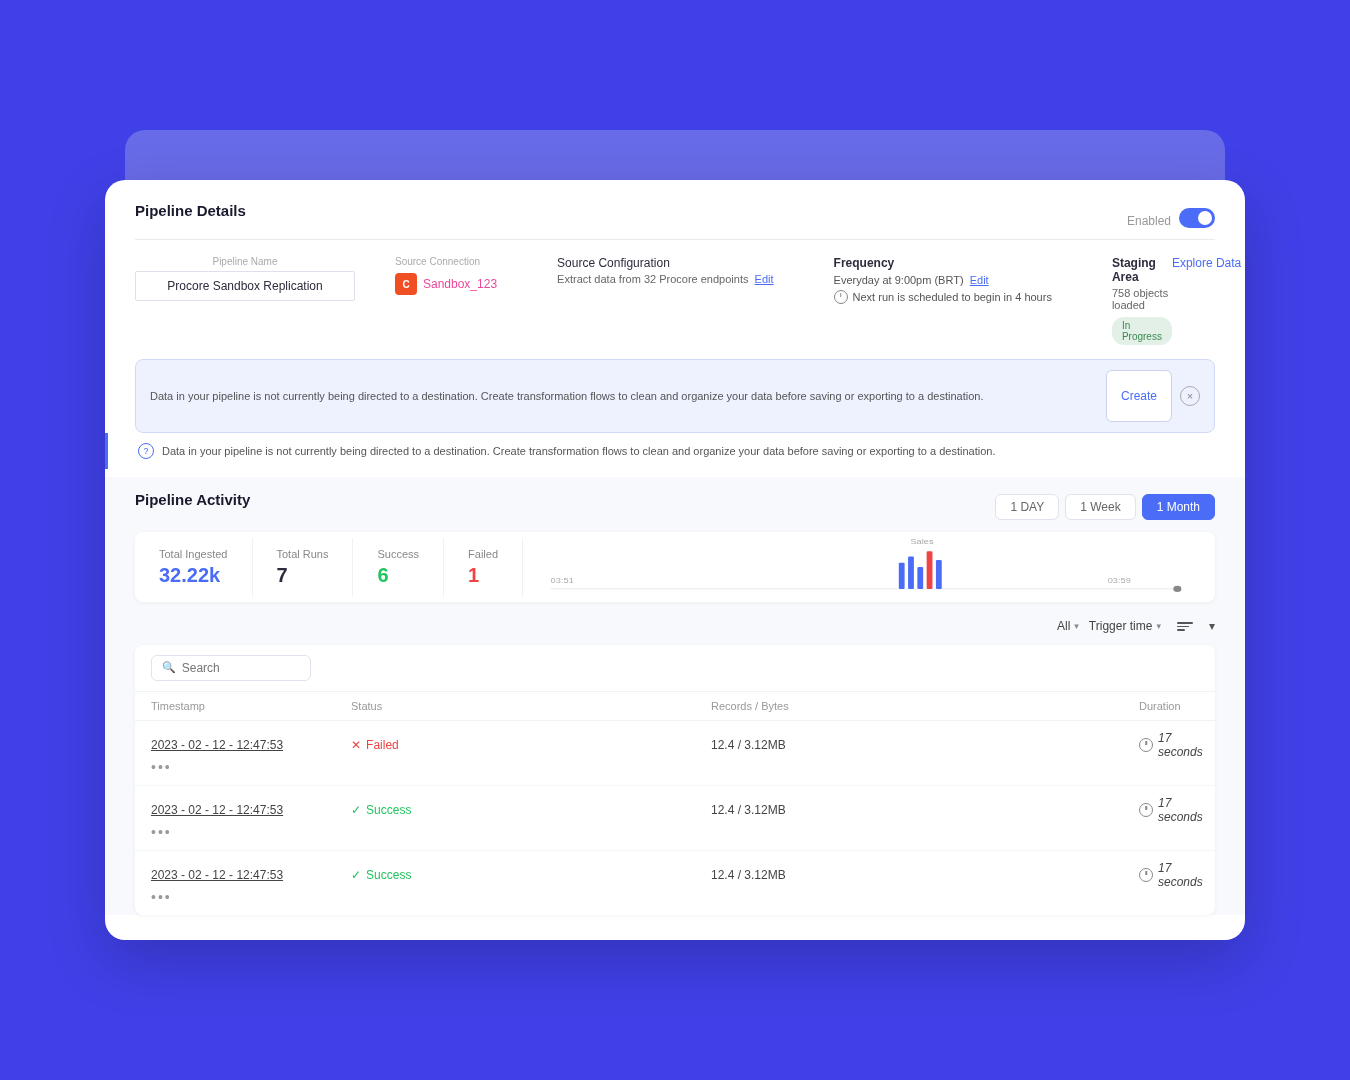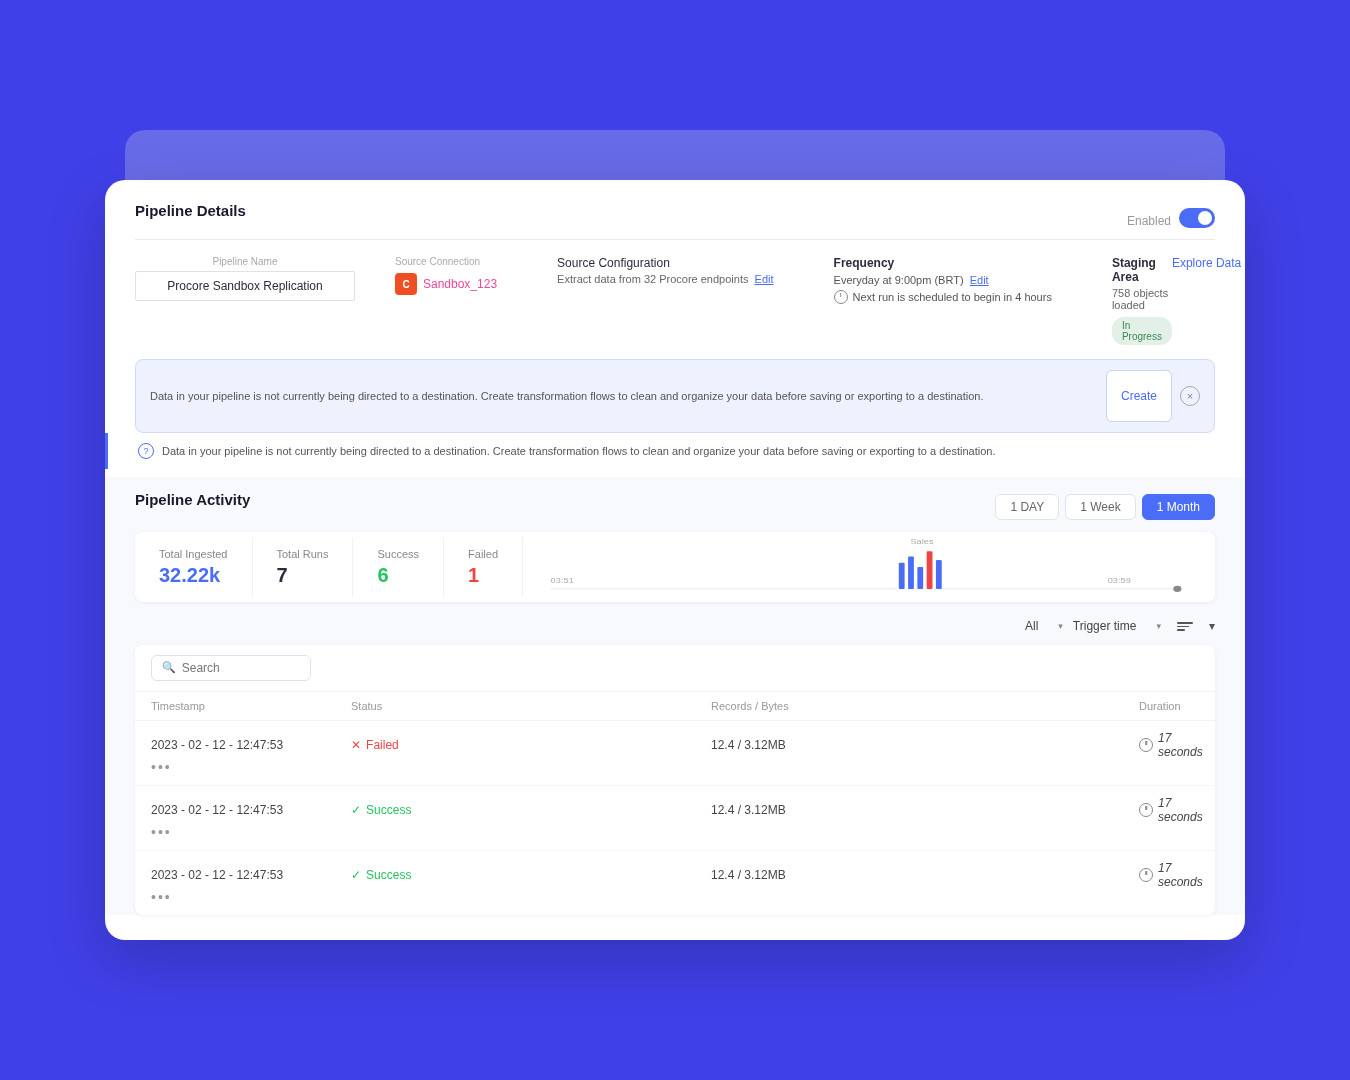--- a/index.html
+++ b/index.html
@@ -445,21 +445,21 @@
       align-items: center;
       justify-content: flex-end;
       gap: 10px;
       padding: 6px 0;
       margin-bottom: 4px;
     }
 
     .filter-select {
       display: flex;
       align-items: center;
-      gap: 20px;
+      gap: 4px;
       font-size: 12px;
       color: #444;
       cursor: pointer;
     }
 
     .chevron-down {
       font-size: 9px;
       color: #888;
     }
 
@@ -536,20 +536,21 @@
       align-items: center;
     }
 
     .table-row:last-child {
       border-bottom: none;
     }
 
     .timestamp-cell {
       font-size: 12px;
       color: #444;
+      text-decoration: underline;
     }
 
     .status-cell {
       display: flex;
       align-items: center;
       gap: 5px;
       font-size: 12px;
     }
 
     .status-failed {

